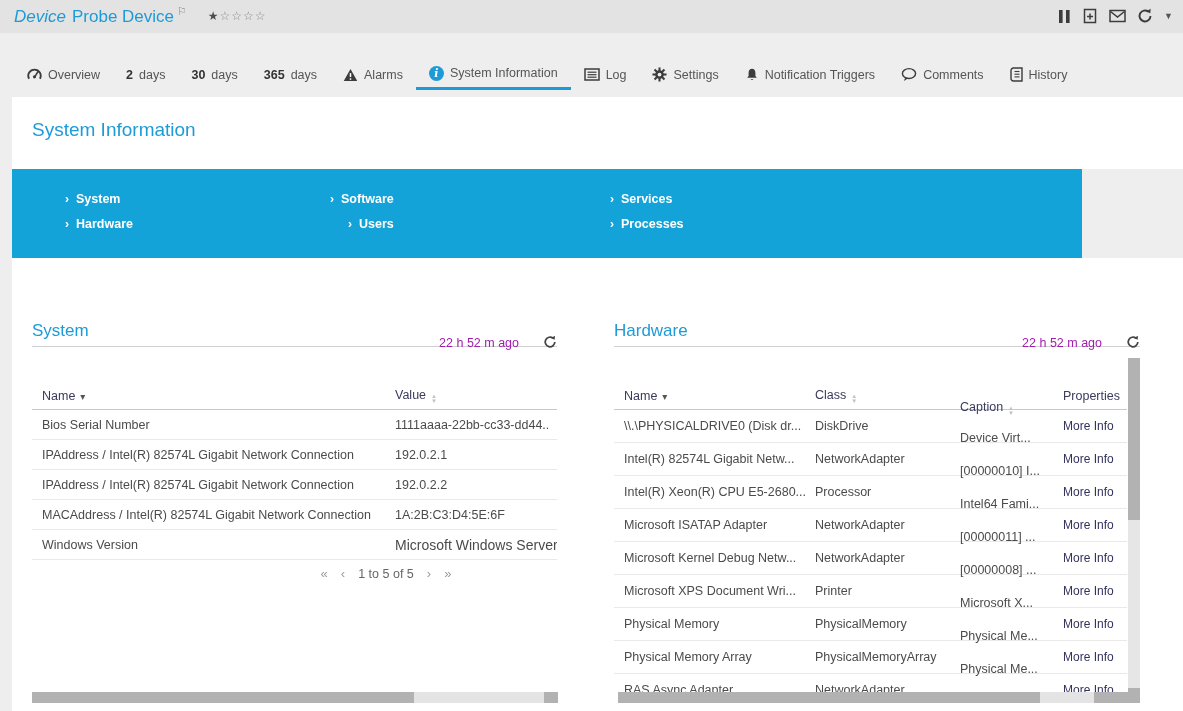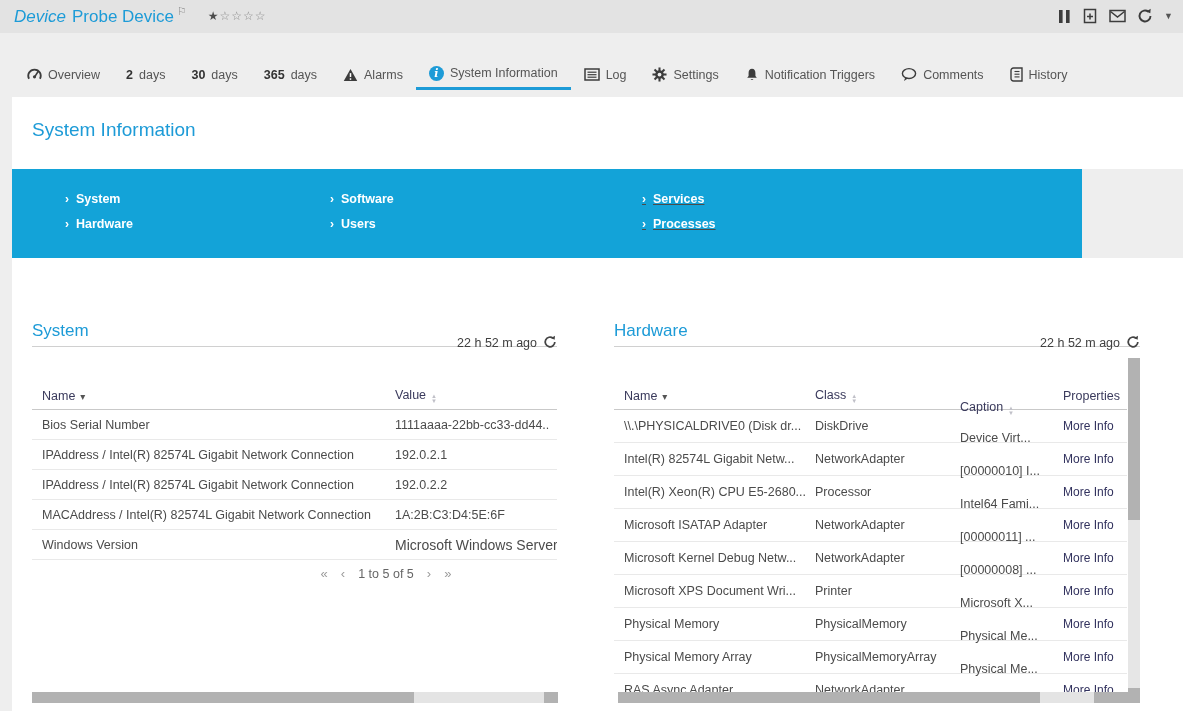--- a/index.html
+++ b/index.html
@@ -26,32 +26,32 @@
   .tab svg { display:block; }
   .info-badge { width:15px; height:15px; border-radius:50%; background:#1d9bd7; color:#fff; font-family:"DejaVu Serif",serif; font-style:italic; font-weight:bold; font-size:11px; line-height:15px; text-align:center; display:inline-block; }
 
   
   .head-card { position:absolute; left:12px; top:97px; width:1171px; height:72px; background:#ffffff; }
   .page-title { position:absolute; left:20px; top:22px; font-size:19px; color:#1d9bd7; }
 
   
   .blue-bar { position:absolute; left:12px; top:169px; width:1070px; height:89px; background:#13a3d8; }
   .ql-col { position:absolute; top:22px; }
-  .ql-col.c0 { left:53px; } .ql-col.c1 { left:318px; } .ql-col.c2 { left:630px;text-decoration:underline; }
+  .ql-col.c0 { left:53px; } .ql-col.c1 { left:318px;text-align:right; } .ql-col.c2 { left:598px; }
   .ql-link { display:block; color:#ffffff; font-size:12.5px; font-weight:bold; text-decoration:none; margin-bottom:9px; line-height:16px; cursor:pointer; }
   .ql-link .chev { margin-right:7px; font-size:12px; }
 
   
   .main-card { position:absolute; left:12px; top:258px; width:1171px; height:453px; background:#ffffff; }
 
   .panel-head { position:absolute; height:31px; border-bottom:1px solid #d0d0d0; display:flex; justify-content:space-between; align-items:center; }
   .panel-head.sys { left:32px; top:316px; width:525px; }
   .panel-head.hw  { left:614px; top:316px; width:526px; }
   .panel-title { font-size:17px; color:#1d9bd7; }
-  .updated { font-size:12.5px; color:#404040; display:flex; align-items:center; gap:6px;margin-top:24px; }
+  .updated { font-size:12.5px; color:#a21caf; display:flex; align-items:center; gap:24px;margin-top:24px; }
 
   .tbl { position:absolute; font-size:12.5px; }
   .tbl.sys { left:32px; top:382px; width:525px; }
   .tbl.hw  { left:614px; top:382px; width:513px; height:321px; overflow:hidden; }
   .trow { display:flex; align-items:center; }
   .thead { height:28px; border-bottom:1px solid #c9c9c9; color:#3a3a5c; }
   .thead .sort-desc { font-size:10px; color:#555; margin-left:5px; }
   .sort-both { display:inline-flex; flex-direction:column; font-size:6px; line-height:5px; color:#c0c0c8; margin-left:5px; vertical-align:1px; }
   .tbody-row { border-bottom:1px solid #e9e9e9; color:#4b4b4b; }
   .sys .tbody-row { height:30px; }

